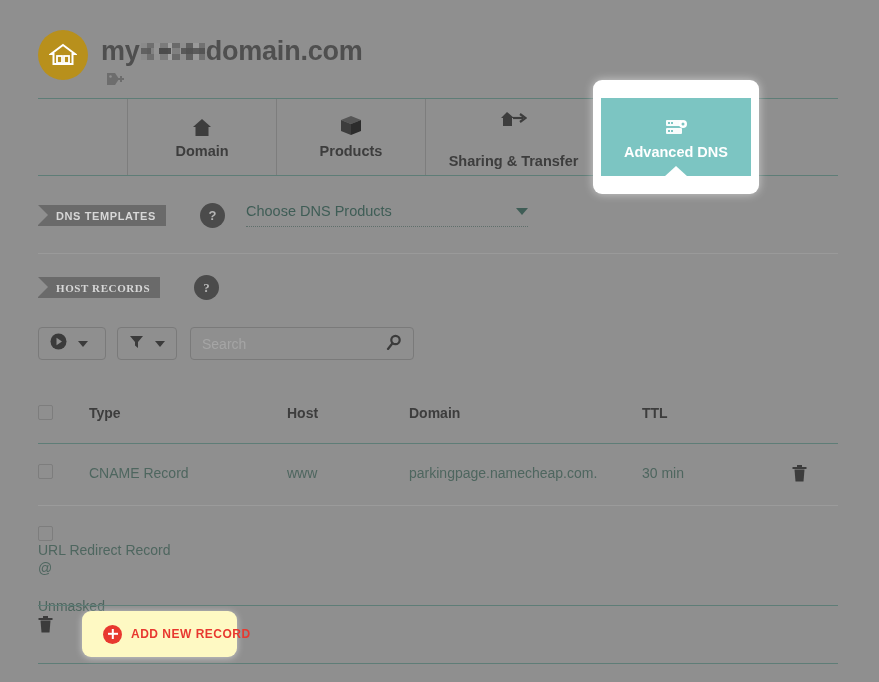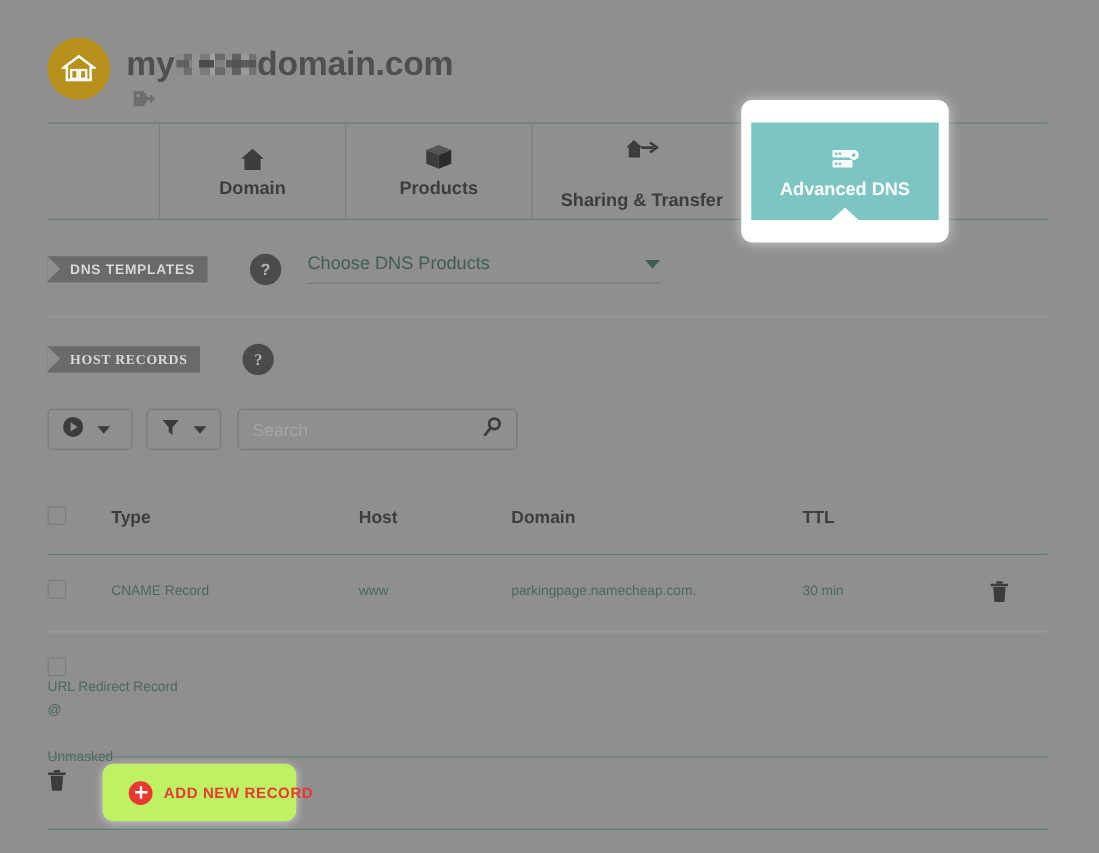--- a/index.html
+++ b/index.html
@@ -328,21 +328,21 @@
     border-radius: 2px;
     background: transparent;
     box-sizing: border-box;
   }
   .th {
     font-size: 14px;
     font-weight: bold;
     color: #3d3d3d;
   }
   .td {
-    font-size: 11px;
+    font-size: 14px;
     color: #4e665f;
     line-height: 18px;
   }
   .td-sub { margin-top: 20px; }
   .value-redacted {
     display: inline-block;
     width: 34px;
     height: 11px;
     vertical-align: -1px;
     margin: 0 2px;
@@ -354,21 +354,21 @@
   }
   .trash { color: #3c3c3c; }
 
   
   .add-spotlight {
     position: absolute;
     left: 82px;
     top: 611px;
     width: 155px;
     height: 46px;
-    background: #bef264;
+    background: #fef9c3;
     border-radius: 9px;
     box-shadow: 0 1px 7px rgba(255,255,255,.5);
     display: flex;
     align-items: center;
     padding-left: 21px;
     box-sizing: border-box;
   }
   .plus-circle {
     width: 19px;
     height: 19px;

